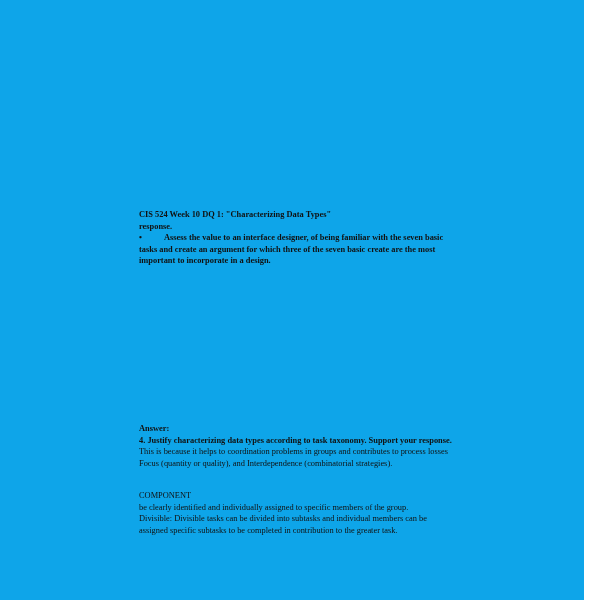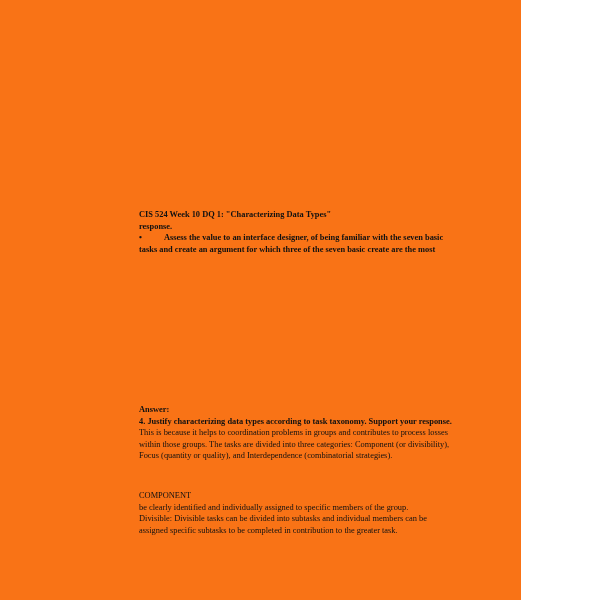--- a/index.html
+++ b/index.html
@@ -1,46 +1,46 @@
 <!DOCTYPE html>
 <html><head>
   <meta charset="utf-8">
   <style>
     html, body { margin: 0; padding: 0; background: #ffffff; }
     body { width: 600px; height: 600px; position: relative; overflow: hidden;
            font-family: "Liberation Serif", "DejaVu Serif", serif; color: #111; }
-    .page { position: absolute; left: 0; top: 0; width: 521px; height: 600px; background: #f97316; }
+    .page { position: absolute; left: 0; top: 0; width: 584px; height: 600px; background: #0ea5e9; }
     .block { position: absolute; left: 139px; width: 330px; font-size: 8.4px; line-height: 11.6px; }
     .bold { font-weight: bold; }
     .line { white-space: nowrap; display: block; }
     .bullet-line { white-space: nowrap; display: block; }
     .bullet { display: inline-block; width: 25px; }
     #q-block { top: 209px; }
-    #a-block { top: 404px; }
+    #a-block { top: 423px; }
     #c-block { top: 490px; }
   </style>
 </head>
 <body>
 
 <div class="page">
 
   <div class="block" id="q-block">
     <span class="line bold">CIS 524 Week 10 DQ 1: "Characterizing Data Types"</span>
     <span class="line bold">response.</span>
     <span class="bullet-line bold">
       <span class="bullet">•</span><span>Assess the value to an interface designer, of being familiar with the seven basic</span>
     </span>
     <span class="line bold">tasks and create an argument for which three of the seven basic create are the most</span>
+    <span class="line bold">important to incorporate in a design.</span>
   </div>
 
   <div class="block" id="a-block">
     <span class="line bold">Answer:</span>
     <span class="line bold">4. Justify characterizing data types according to task taxonomy. Support your response.</span>
     <span class="line">This is because it helps to coordination problems in groups and contributes to process losses</span>
-    <span class="line">within those groups. The tasks are divided into three categories: Component (or divisibility),</span>
     <span class="line">Focus (quantity or quality), and Interdependence (combinatorial strategies).</span>
   </div>
 
   <div class="block" id="c-block">
     <span class="line">COMPONENT</span>
     <span class="line">be clearly identified and individually assigned to specific members of the group.</span>
     <span class="line">Divisible: Divisible tasks can be divided into subtasks and individual members can be</span>
     <span class="line">assigned specific subtasks to be completed in contribution to the greater task.</span>
   </div>
 

